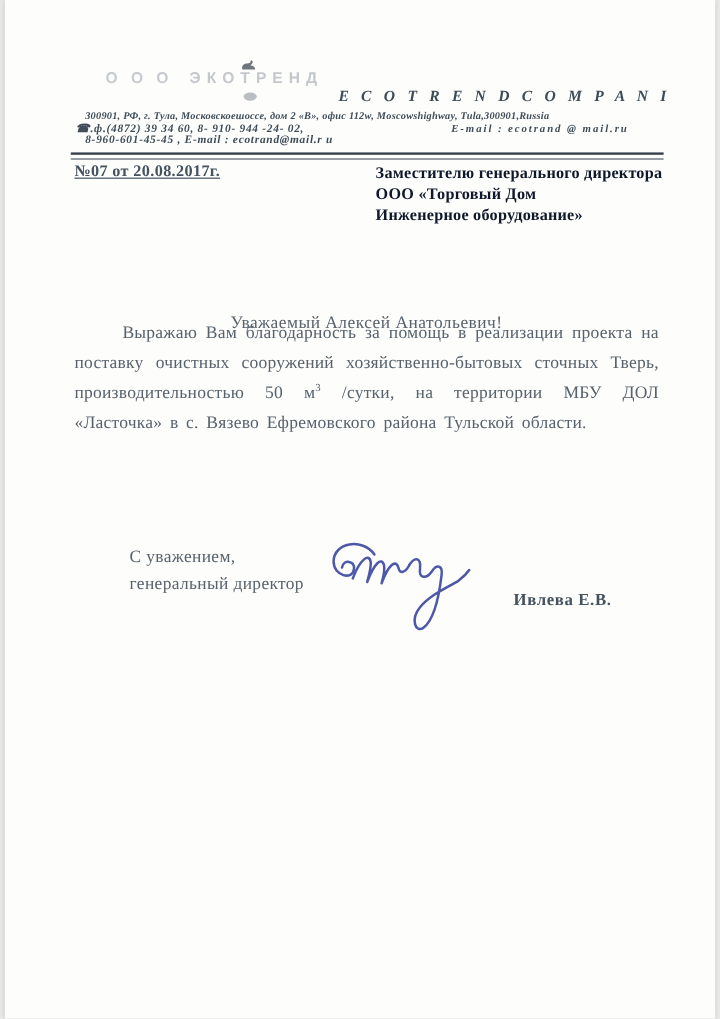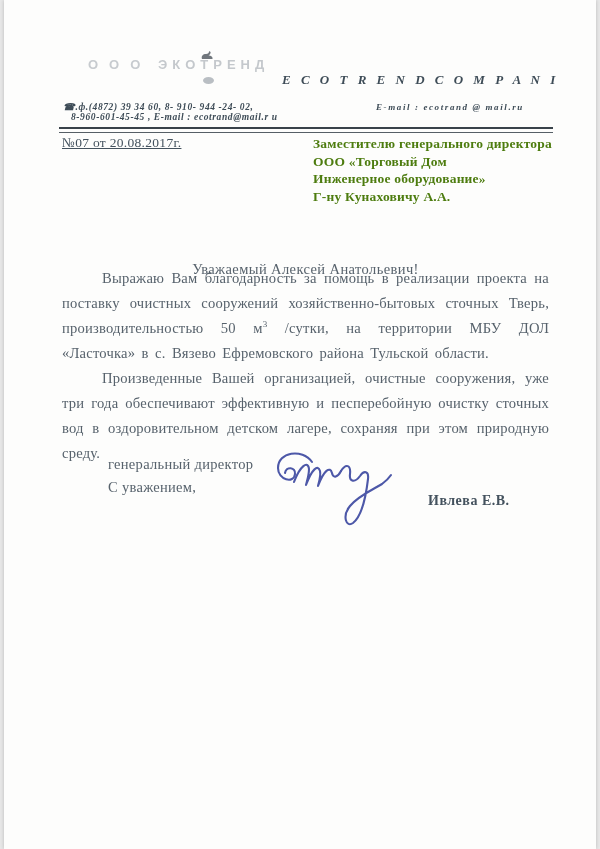--- a/index.html
+++ b/index.html
@@ -60,28 +60,28 @@
   }
   .rule{
     left:55px;top:127px;width:494px;height:3px;
     border-top:2px solid #39424a;
     border-bottom:1px solid #565f66;
   }
 
   
   .refno{
     left:58px;top:135px;
-    font-size:13.5px;font-weight:normal;
+    font-size:13.5px;font-weight:bold;
     color:#44525e;text-decoration:underline;
     letter-spacing:.3px;
   }
   .recipient{
     left:309px;top:135px;width:270px;
     font-size:13.5px;font-weight:bold;
-    color:#4d7c0f;line-height:17.5px;
+    color:#0f172a;line-height:17.5px;
     letter-spacing:.2px;
   }
 
   
   .salutation{
     left:58px;top:241px;width:487px;
     text-align:center;font-size:14.5px;
     color:#57626c;letter-spacing:.4px;margin-top:20px;
   }
   .body-text{
@@ -115,44 +115,43 @@
   <div class="abs logo-ooo">ООО</div>
   <div class="abs logo-name">ЭКОТРЕНД</div>
   <div class="abs logo-bird">
     <svg width="14" height="10" viewBox="0 0 14 10">
       <path d="M2,9 C1,6 3,4 6,4 C8,4 9,3 9,1.5 C9,1 10,1 10.5,2 C11,3 10,4.5 8.5,5.5 C11,5.5 13,7 12.5,9 Z" fill="#70767c"></path>
     </svg>
   </div>
   <div class="abs logo-oval"></div>
 
   <div class="abs company">E C O T R E N D   C O M P A N I</div>
+  <div class="abs addr">300901, РФ, г. Тула, Московскоешоссе, дом 2 «В», офис 112w, Moscowshighway, Tula,300901,Russia</div>
   <div class="abs phone1">☎.ф.(4872) 39 34 60,  8- 910- 944 -24- 02,</div>
   <div class="abs email-right">E-mail : ecotrand @ mail.ru</div>
   <div class="abs phone2">8-960-601-45-45 , E-mail  :  ecotrand@mail.r u</div>
   <div class="abs rule"></div>
 
   <div class="abs refno">№07 от 20.08.2017г.</div>
 
   <div class="abs recipient">
     <div>Заместителю генерального директора</div>
     <div>ООО «Торговый Дом</div>
     <div>Инженерное оборудование»</div>
-    <div>Г-ну Кунаховичу А.А.</div>
   </div>
 
   <div class="abs salutation">Уважаемый Алексей Анатольевич!</div>
 
   <div class="abs body-text">
     <p><span>Выражаю Вам благодарность за помощь в реализации проекта на поставку очистных сооружений хозяйственно-бытовых сточных Тверь, производительностью 50 м</span><sup>3</sup><span> /сутки, на территории МБУ ДОЛ «Ласточка» в с. Вязево Ефремовского района Тульской области.</span></p>
-    <p>Произведенные Вашей организацией, очистные сооружения, уже три года обеспечивают эффективную и песперебойную очистку сточных вод в оздоровительном детском лагере, сохраняя при этом природную среду.</p>
   </div>
 
   <div class="abs closing">
+    <div>С уважением,</div>
     <div>генеральный директор</div>
-    <div>С уважением,</div>
   </div>
 
   <div class="abs sig-svg">
     <svg width="150" height="95" viewBox="0 0 150 95">
       <g fill="none" stroke="#4d58a8" stroke-width="2.1" stroke-linecap="round" stroke-linejoin="round">
         <path d="M62,18 C52,4 28,8 28,24 C28,36 44,40 45,30 C46,23 36,22 35,29"></path>
         <path d="M44,38 C50,22 58,16 59,25 C59,31 57,37 56,41 C62,25 68,20 70,27 C71,32 69,38 68,42 C74,26 80,22 82,29 C83,35 88,33 91,27"></path>
         <path d="M91,27 C96,19 101,21 100,30 C99,38 105,39 110,32 C114,26 119,27 118,35 C116,52 112,72 103,79 C96,84 92,72 100,62 C108,52 122,46 132,40 C136,37 139,34 141,31"></path>
       </g>
     </svg>

